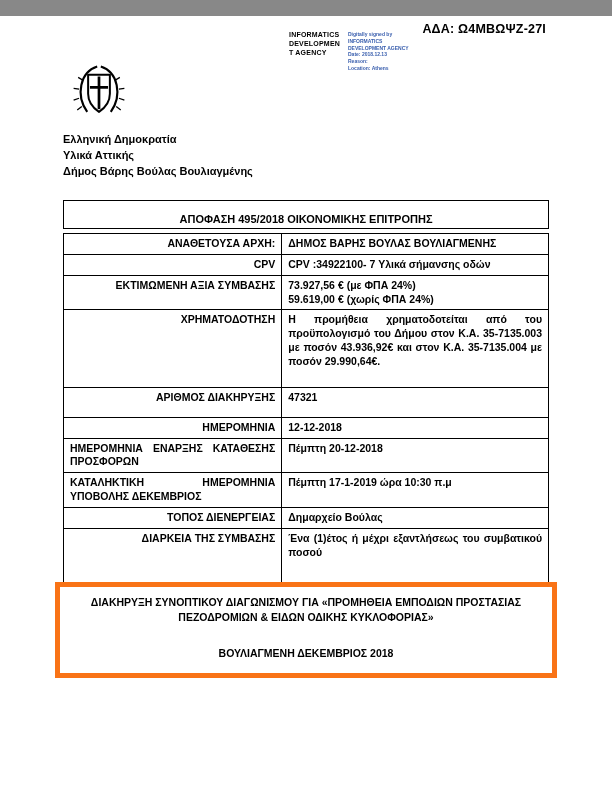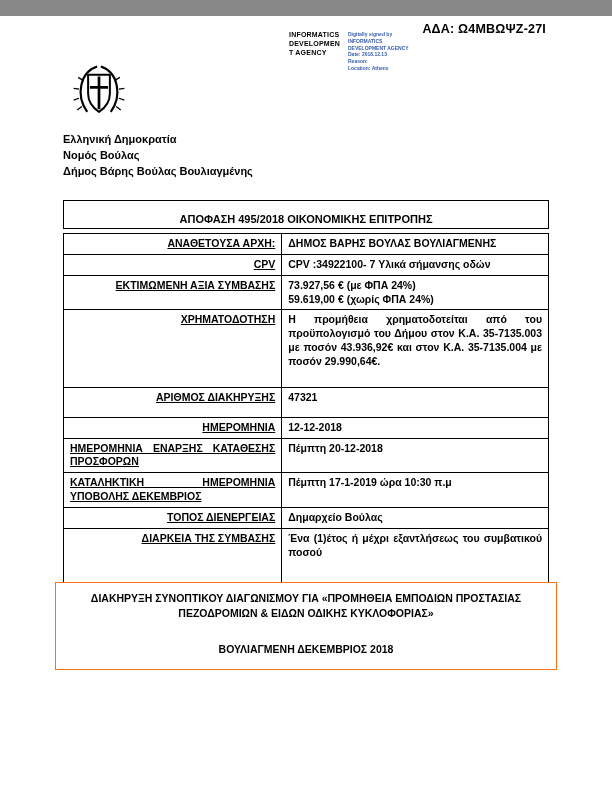--- a/index.html
+++ b/index.html
@@ -27,29 +27,29 @@
 
   
   .table-wrap { position:absolute; left:63px; top:217px; width:486px; }
   table { width:100%; border-collapse:collapse; table-layout:fixed; }
   td {
     border:1px solid #000; vertical-align:top;
     font-size:10.5px; line-height:1.32; padding:3px 6px;
   }
   col.c-label { width:45%; }
   col.c-value { width:55%; }
-  .lbl { text-align:right;text-decoration:underline; }
+  .lbl { text-align:right; }
   .lbl.just { text-align:justify; }
   .val { text-align:justify; white-space:pre-line; }
   tr.r-fund td { padding-bottom:18px; }
   tr.r-num td  { padding-bottom:12px; }
   tr.r-last td { padding-bottom:22px; }
 
   .footer-box {
-    margin:-1px -8px 0; border:1px solid #f97316;
+    margin:-1px -8px 0; border:5px solid #f97316;
     padding:8px 28px 12px; text-align:center;
     font-size:10.5px; line-height:1.45;
   }
   .footer-place { margin-top:21px; }
 </style>
 </head>
 <body>
 
 <div class="page">
 
@@ -72,21 +72,21 @@
       <path d="M14 20 l-5 -3 M10 30 l-6 -1 M10 40 l-6 2 M13 49 l-5 4" fill="none" stroke="#000" stroke-width="1.4"></path>
       <path d="M50 20 l5 -3 M54 30 l6 -1 M54 40 l6 2 M51 49 l5 4" fill="none" stroke="#000" stroke-width="1.4"></path>
       <path d="M20 14 h24 v21 c0 10 -6 16 -12 20 c-6 -4 -12 -10 -12 -20 z" fill="#fff" stroke="#000" stroke-width="2.2"></path>
       <line x1="32" y1="16" x2="32" y2="52" stroke="#000" stroke-width="3"></line>
       <line x1="22" y1="28" x2="42" y2="28" stroke="#000" stroke-width="3"></line>
     </svg>
   </div>
 
   <div class="letterhead">
     <div>Ελληνική Δημοκρατία</div>
-    <div>Νομός Βούλας</div>
+    <div>Υλικά Αττικής</div>
     <div>Δήμος Βάρης Βούλας Βουλιαγμένης</div>
   </div>
 
   <div class="title-box">ΑΠΟΦΑΣΗ 495/2018 ΟΙΚΟΝΟΜΙΚΗΣ ΕΠΙΤΡΟΠΗΣ</div>
 
   <div class="table-wrap">
     <table>
       <colgroup>
           <col class="c-label">
           <col class="c-value">

